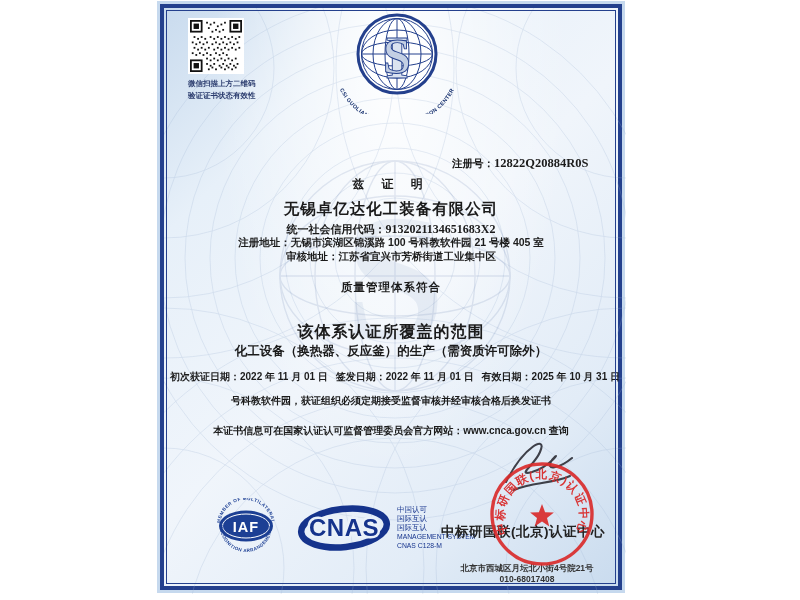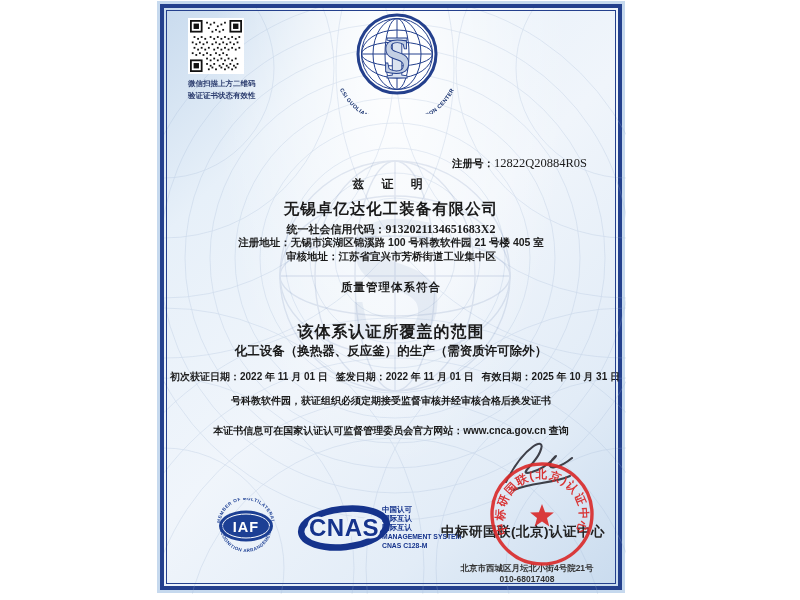--- a/index.html
+++ b/index.html
@@ -10,21 +10,21 @@
         background:
           radial-gradient(ellipse at 50% 10%, rgba(255,255,255,.95), rgba(255,255,255,0) 55%),
           linear-gradient(135deg,#c9dbee 0%,#e7f0f9 22%,#f0f5fb 50%,#e2ecf7 78%,#c9dbee 100%);}
   .cert::before{content:'';position:absolute;inset:2px;border:1px solid #24408d;pointer-events:none;z-index:4;}
   .bg-pattern{position:absolute;inset:0;z-index:0;pointer-events:none;}
   .layer{position:absolute;z-index:1;}
   .ctr{left:0;width:100%;text-align:center;}
   .t{color:#1b1b1b;font-weight:700;white-space:nowrap;}
   .title{top:112px;font-size:24px;letter-spacing:6px;color:#111;}
   .regno{top:148px;left:288px;font-size:10.5px;}
-  .regno .num{font-family:"Liberation Serif","DejaVu Serif",serif;font-size:12.5px;font-weight:400;}
+  .regno .num{font-family:"Liberation Serif","DejaVu Serif",serif;font-size:12.5px;font-weight:700;}
   .certify{top:168px;font-size:12px;letter-spacing:7px;}
   .company{top:191px;font-size:15.5px;letter-spacing:1px;}
   .credit{top:214px;font-size:11px;}
   .credit .num{font-family:"Liberation Serif","DejaVu Serif",serif;font-size:12px;font-weight:700;}
   .addr1{top:228px;font-size:10.5px;}
   .addr2{top:242px;font-size:10.5px;}
   .conform{top:272px;font-size:11.5px;letter-spacing:1px;}
   .standard{top:292px;font-size:12px;letter-spacing:.5px;}
   .scopelab{top:314px;font-size:16px;letter-spacing:1px;}
   .scope{top:335px;font-size:12.5px;}
@@ -35,21 +35,21 @@
   .qrblock{left:24px;top:10px;width:120px;}
   .qr{width:52px;height:52px;background:#fff;padding:2px;}
   .qrcap{font-size:7.5px;line-height:12px;color:#2b3c6e;font-weight:700;}
   .globe{left:148px;top:2px;width:170px;height:104px;}
   .sig{left:326px;top:424px;z-index:2;}
   .seal{left:324px;top:452px;z-index:3;}
   .issuer{top:515px;left:248px;width:222px;text-align:center;font-size:13.5px;font-weight:600;
           letter-spacing:.5px;color:#222;z-index:2;white-space:nowrap;}
   .iaf{left:36px;top:490px;}
   .cnas{left:133px;top:496px;}
-  .cnastxt{left:218px;top:497px;font-size:7.5px;line-height:9px;color:#15338c;font-weight:700;white-space:nowrap;}
+  .cnastxt{left:233px;top:497px;font-size:7.5px;line-height:9px;color:#15338c;font-weight:400;white-space:nowrap;}
   .cnastxt .en{font-size:6.8px;}
   .footaddr{top:555px;left:263px;width:200px;text-align:center;font-size:8.5px;line-height:11px;
             color:#333;font-weight:600;white-space:nowrap;}
 </style>
 </head>
 <body>
 
 <div class="page">
   <div class="cert">
 

